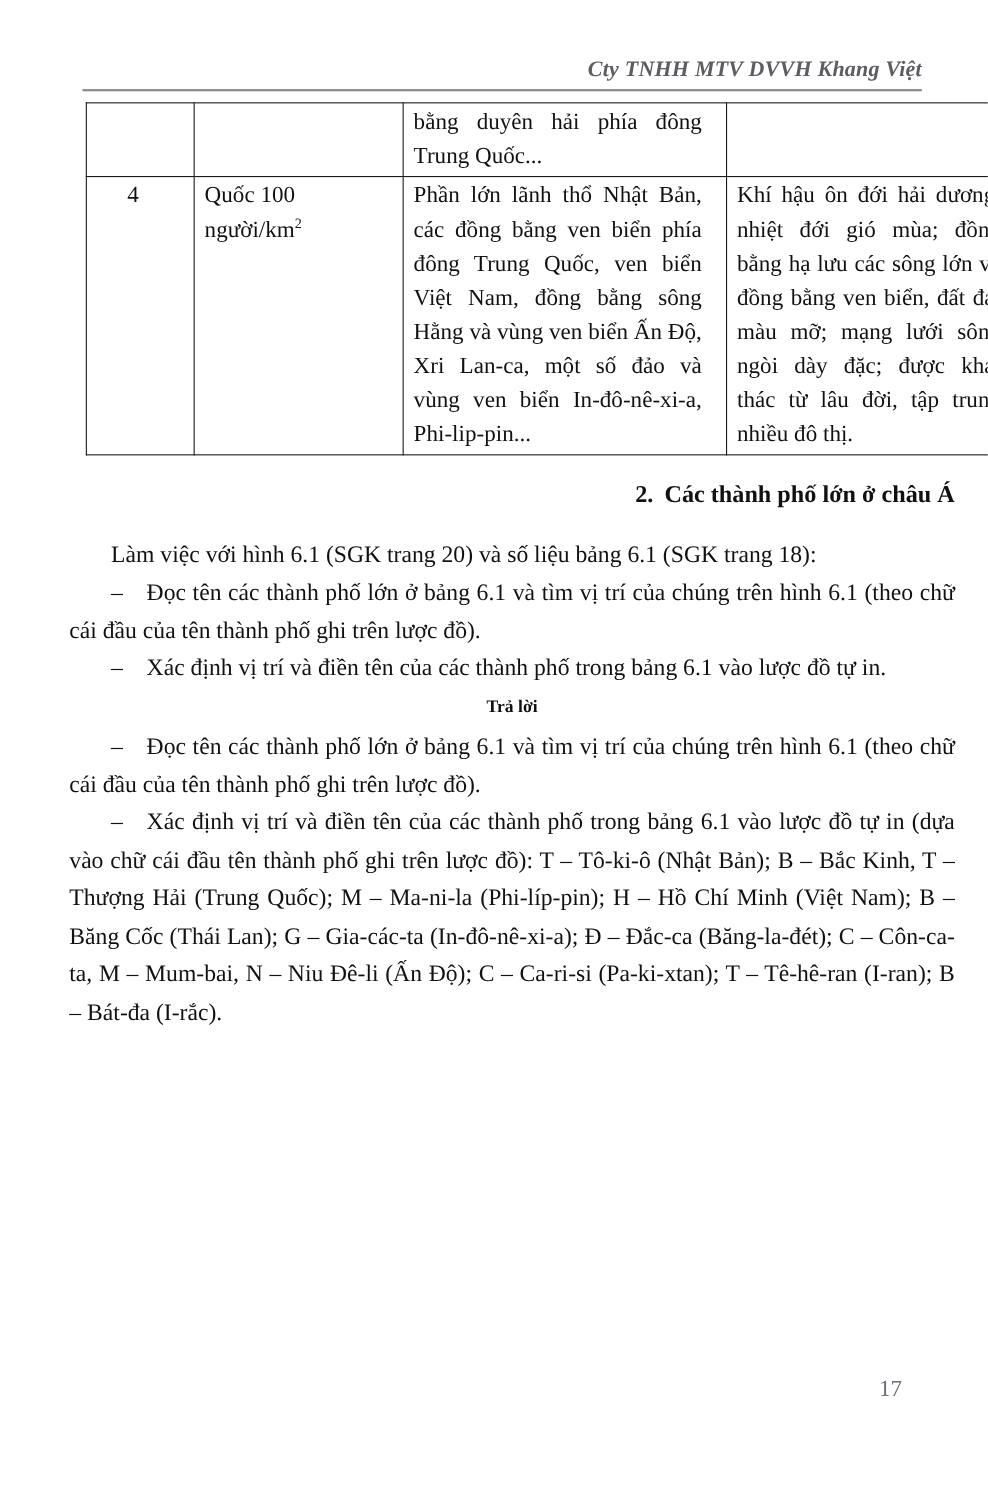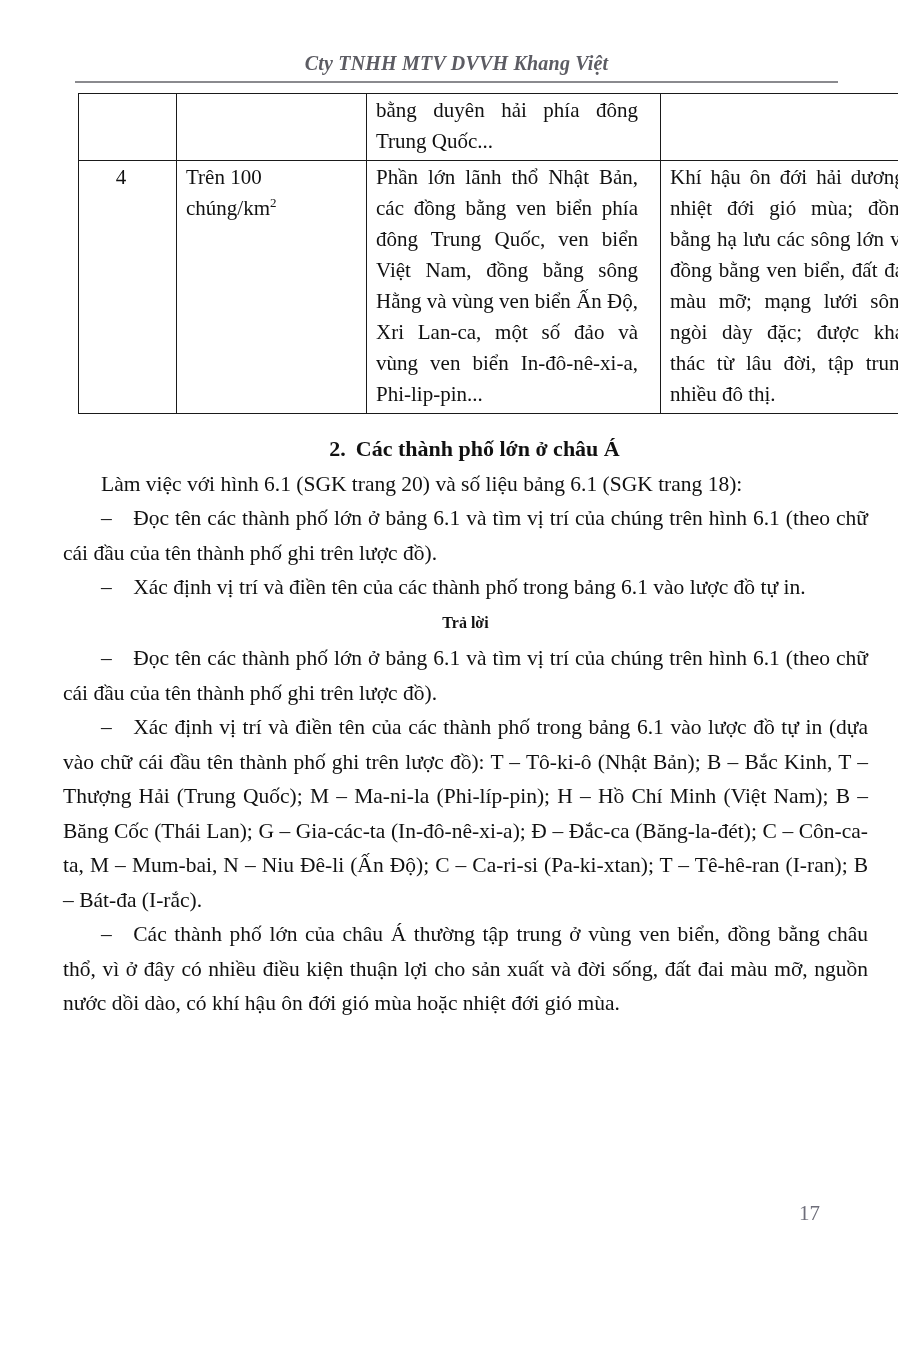--- a/index.html
+++ b/index.html
@@ -17,21 +17,21 @@
   }
   .page {
     position: absolute;
     inset: 0;
   }
   
   .header {
     margin: 52px 60px 0 75px;
     border-bottom: 2px solid #8a8a8e;
     padding-bottom: 6px;
-    text-align: center;
+    text-align: right;
   }
   .header .company {
     font-size: 20px;
     font-weight: bold;
     font-style: italic;
     color: #5c5c63;
     letter-spacing: 0.2px;
   }
   
   table.dtable {
@@ -57,39 +57,39 @@
   
   .content {
     margin: 18px 30px 0 63px;
     font-size: 21.5px;
     line-height: 34.5px;
     text-align: justify;
   }
   .sec-heading {
     font-weight: bold;
     font-size: 22px;
-    margin: 0 0 0 18px;
-    text-align: center;
+    margin: 0 0 20px 18px;
+    text-align: right;
   }
   .sec-heading .sec-num { margin-right: 10px; }
   p.para {
     margin: 0;
     text-indent: 38px;
   }
   p.answer-title {
     margin: 1px 0;
     text-align: center;
     text-indent: 0;
     font-weight: bold;
     font-size: 16px;
   }
   
   .page-number {
     position: absolute;
-    top: 1201px;
+    top: 1250px;
     right: 78px;
     font-size: 21px;
     color: #6e6e7a;
   }
 </style>
 </head>
 <body>
 
 <div class="page">
 
@@ -100,21 +100,21 @@
   <table class="dtable">
     <tbody>
       <tr class="cont-row">
         <td class="c-no"></td>
         <td class="c-dens"></td>
         <td class="c-terr">bằng duyên hải phía đông Trung Quốc...</td>
         <td class="c-feat"></td>
       </tr>
       <tr>
         <td class="c-no">4</td>
-        <td class="c-dens"><span>Trên 100 chúng/km</span><sup>2</sup></td>
+        <td class="c-dens"><span>Quốc 100 người/km</span><sup>2</sup></td>
         <td class="c-terr">Phần lớn lãnh thổ Nhật Bản, các đồng bằng ven biển phía đông Trung Quốc, ven biển Việt Nam, đồng bằng sông Hằng và vùng ven biển Ấn Độ, Xri Lan-ca, một số đảo và vùng ven biển In-đô-nê-xi-a, Phi-lip-pin...</td>
         <td class="c-feat">Khí hậu ôn đới hải dương, nhiệt đới gió mùa; đồng bằng hạ lưu các sông lớn và đồng bằng ven biển, đất đai màu mỡ; mạng lưới sông ngòi dày đặc; được khai thác từ lâu đời, tập trung nhiều đô thị.</td>
       </tr>
     </tbody>
   </table>
 
   <div class="content">
     <div class="sec-heading">
       <span class="sec-num">2.</span><span>Các thành phố lớn ở châu Á</span>
     </div>
@@ -125,18 +125,17 @@
 
     <p class="para">– Xác định vị trí và điền tên của các thành phố trong bảng 6.1 vào lược đồ tự in.</p>
 
 
     <p class="answer-title">Trả lời</p>
 
     <p class="para">– Đọc tên các thành phố lớn ở bảng 6.1 và tìm vị trí của chúng trên hình 6.1 (theo chữ cái đầu của tên thành phố ghi trên lược đồ).</p>
 
     <p class="para">– Xác định vị trí và điền tên của các thành phố trong bảng 6.1 vào lược đồ tự in (dựa vào chữ cái đầu tên thành phố ghi trên lược đồ): T – Tô-ki-ô (Nhật Bản); B – Bắc Kinh, T – Thượng Hải (Trung Quốc); M – Ma-ni-la (Phi-líp-pin); H – Hồ Chí Minh (Việt Nam); B – Băng Cốc (Thái Lan); G – Gia-các-ta (In-đô-nê-xi-a); Đ – Đắc-ca (Băng-la-đét); C – Côn-ca-ta, M – Mum-bai, N – Niu Đê-li (Ấn Độ); C – Ca-ri-si (Pa-ki-xtan); T – Tê-hê-ran (I-ran); B – Bát-đa (I-rắc).</p>
 
-    <p class="para">– Các thành phố lớn của châu Á thường tập trung ở vùng ven biển, đồng bằng châu thổ, vì ở đây có nhiều điều kiện thuận lợi cho sản xuất và đời sống, đất đai màu mỡ, nguồn nước dồi dào, có khí hậu ôn đới gió mùa hoặc nhiệt đới gió mùa.</p>
   </div>
 
   <div class="page-number">17</div>
 
 </div>
 
 </body></html>

